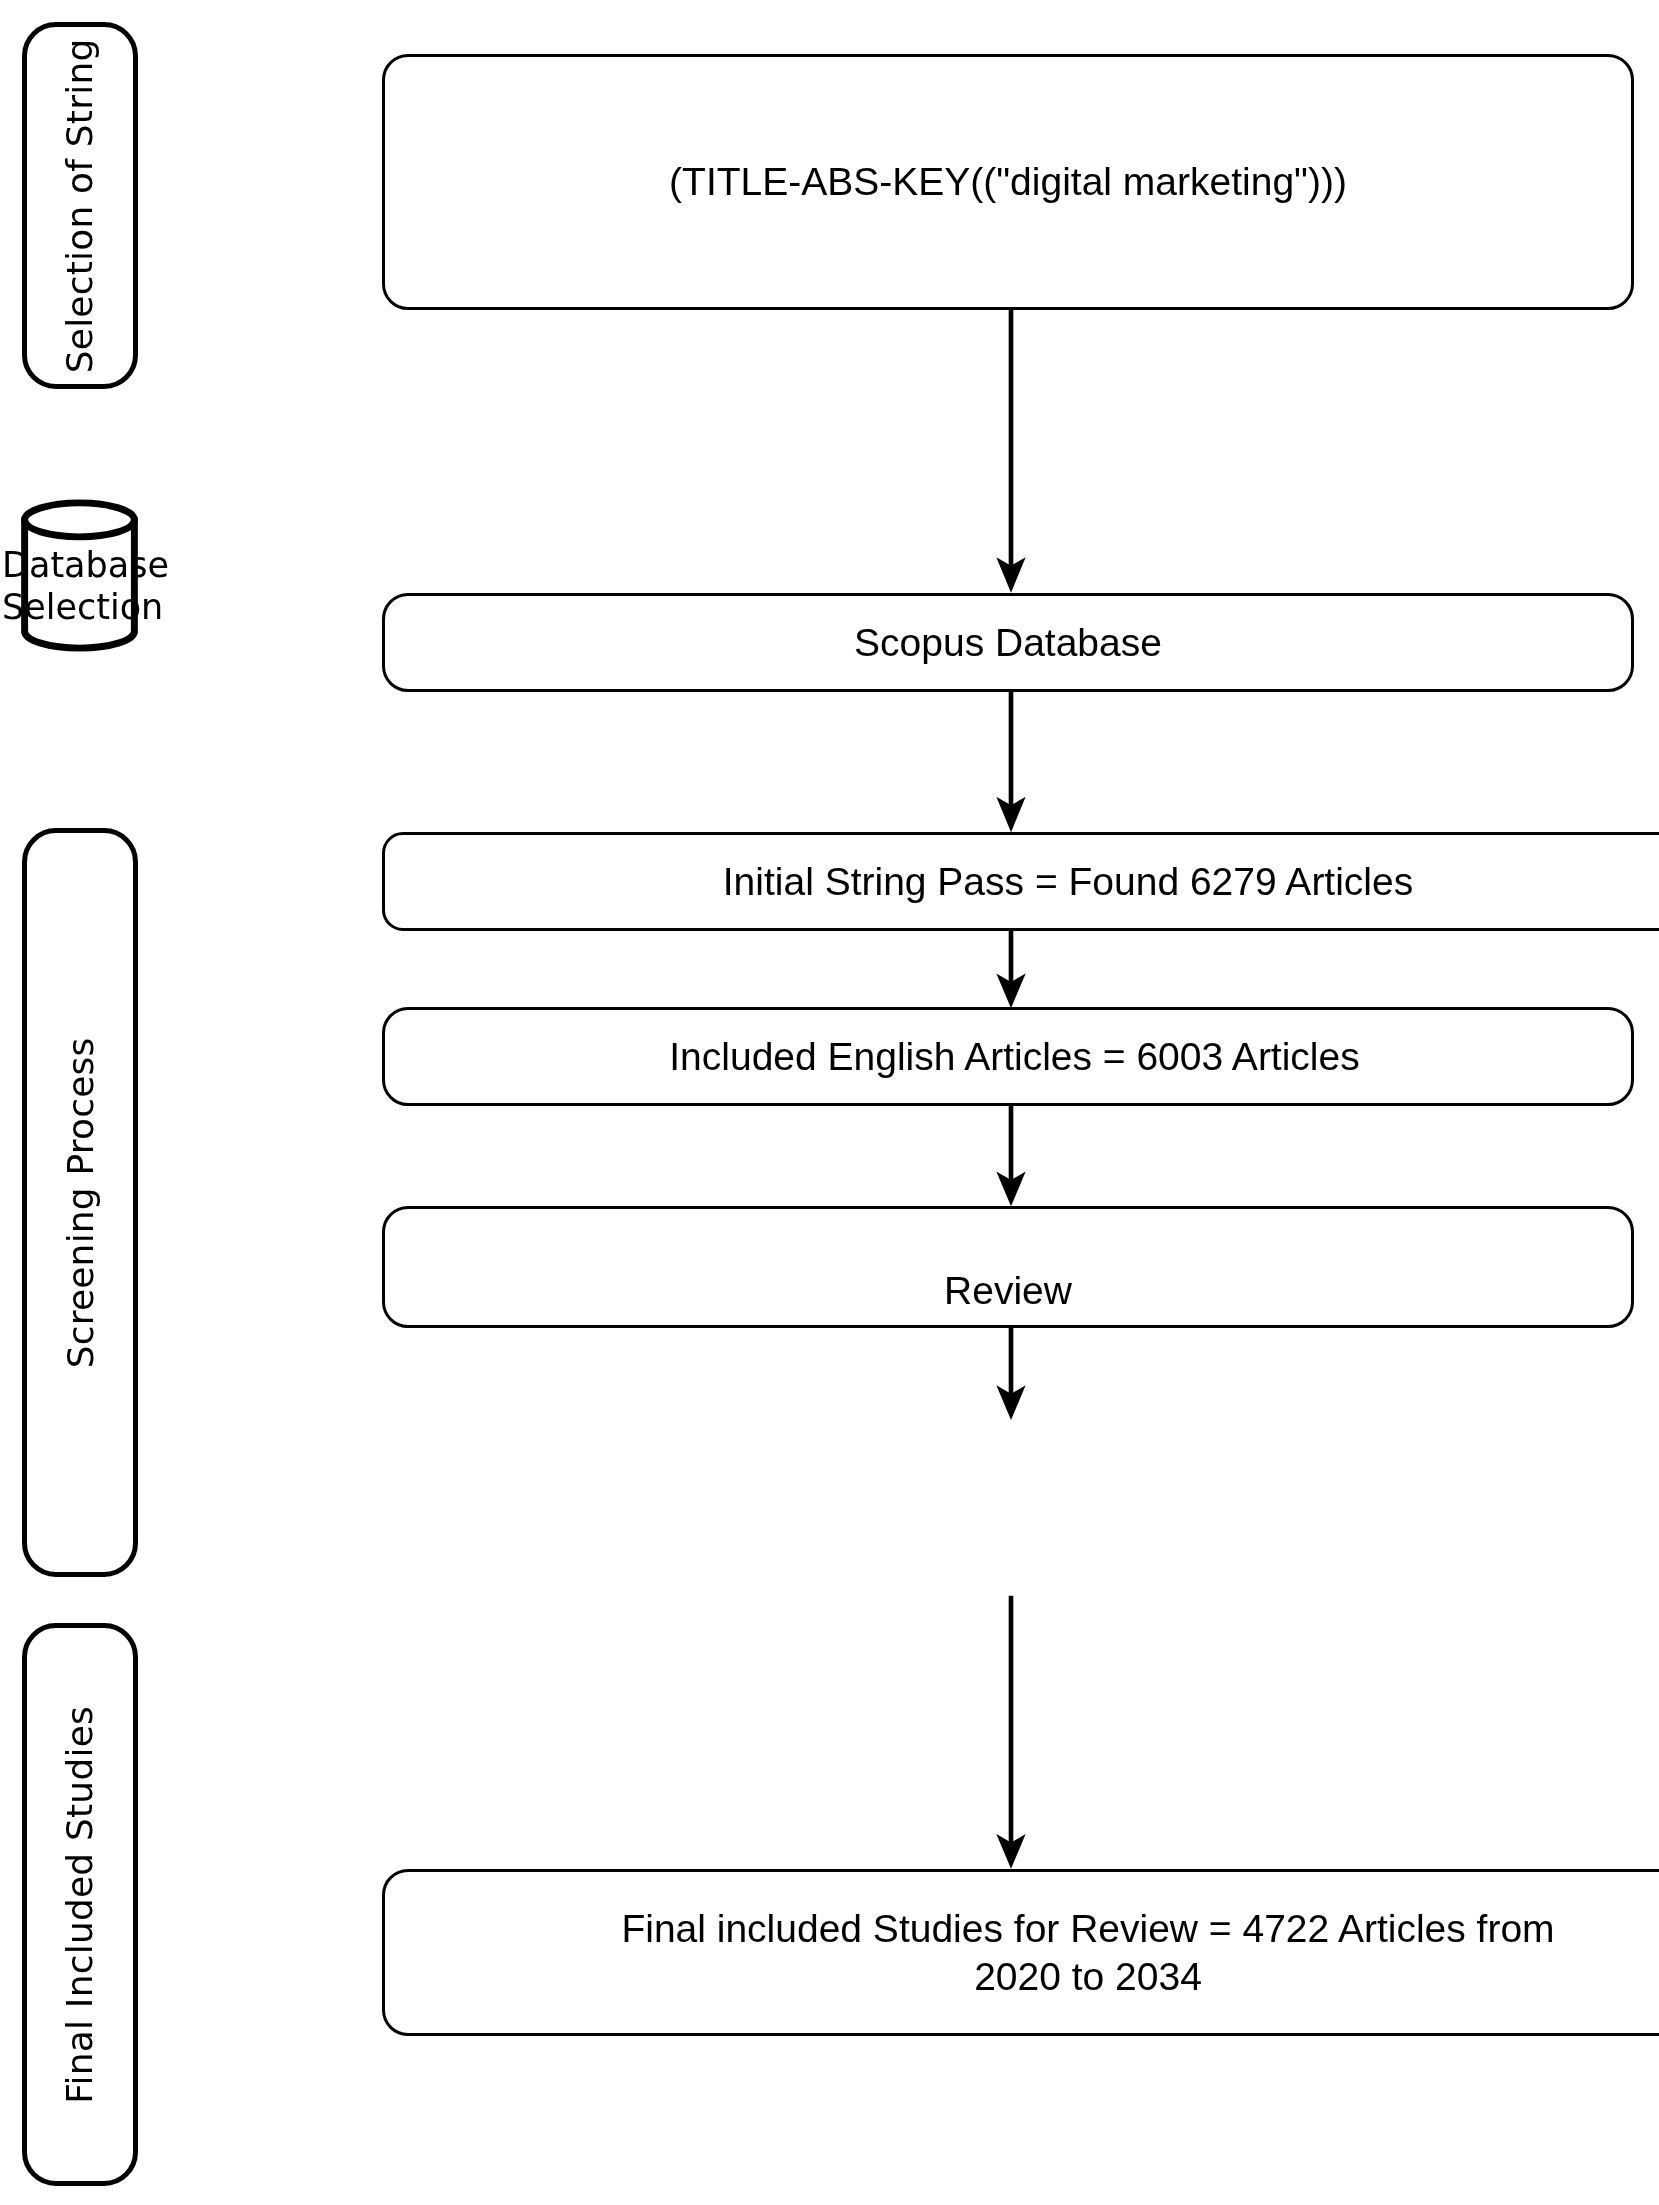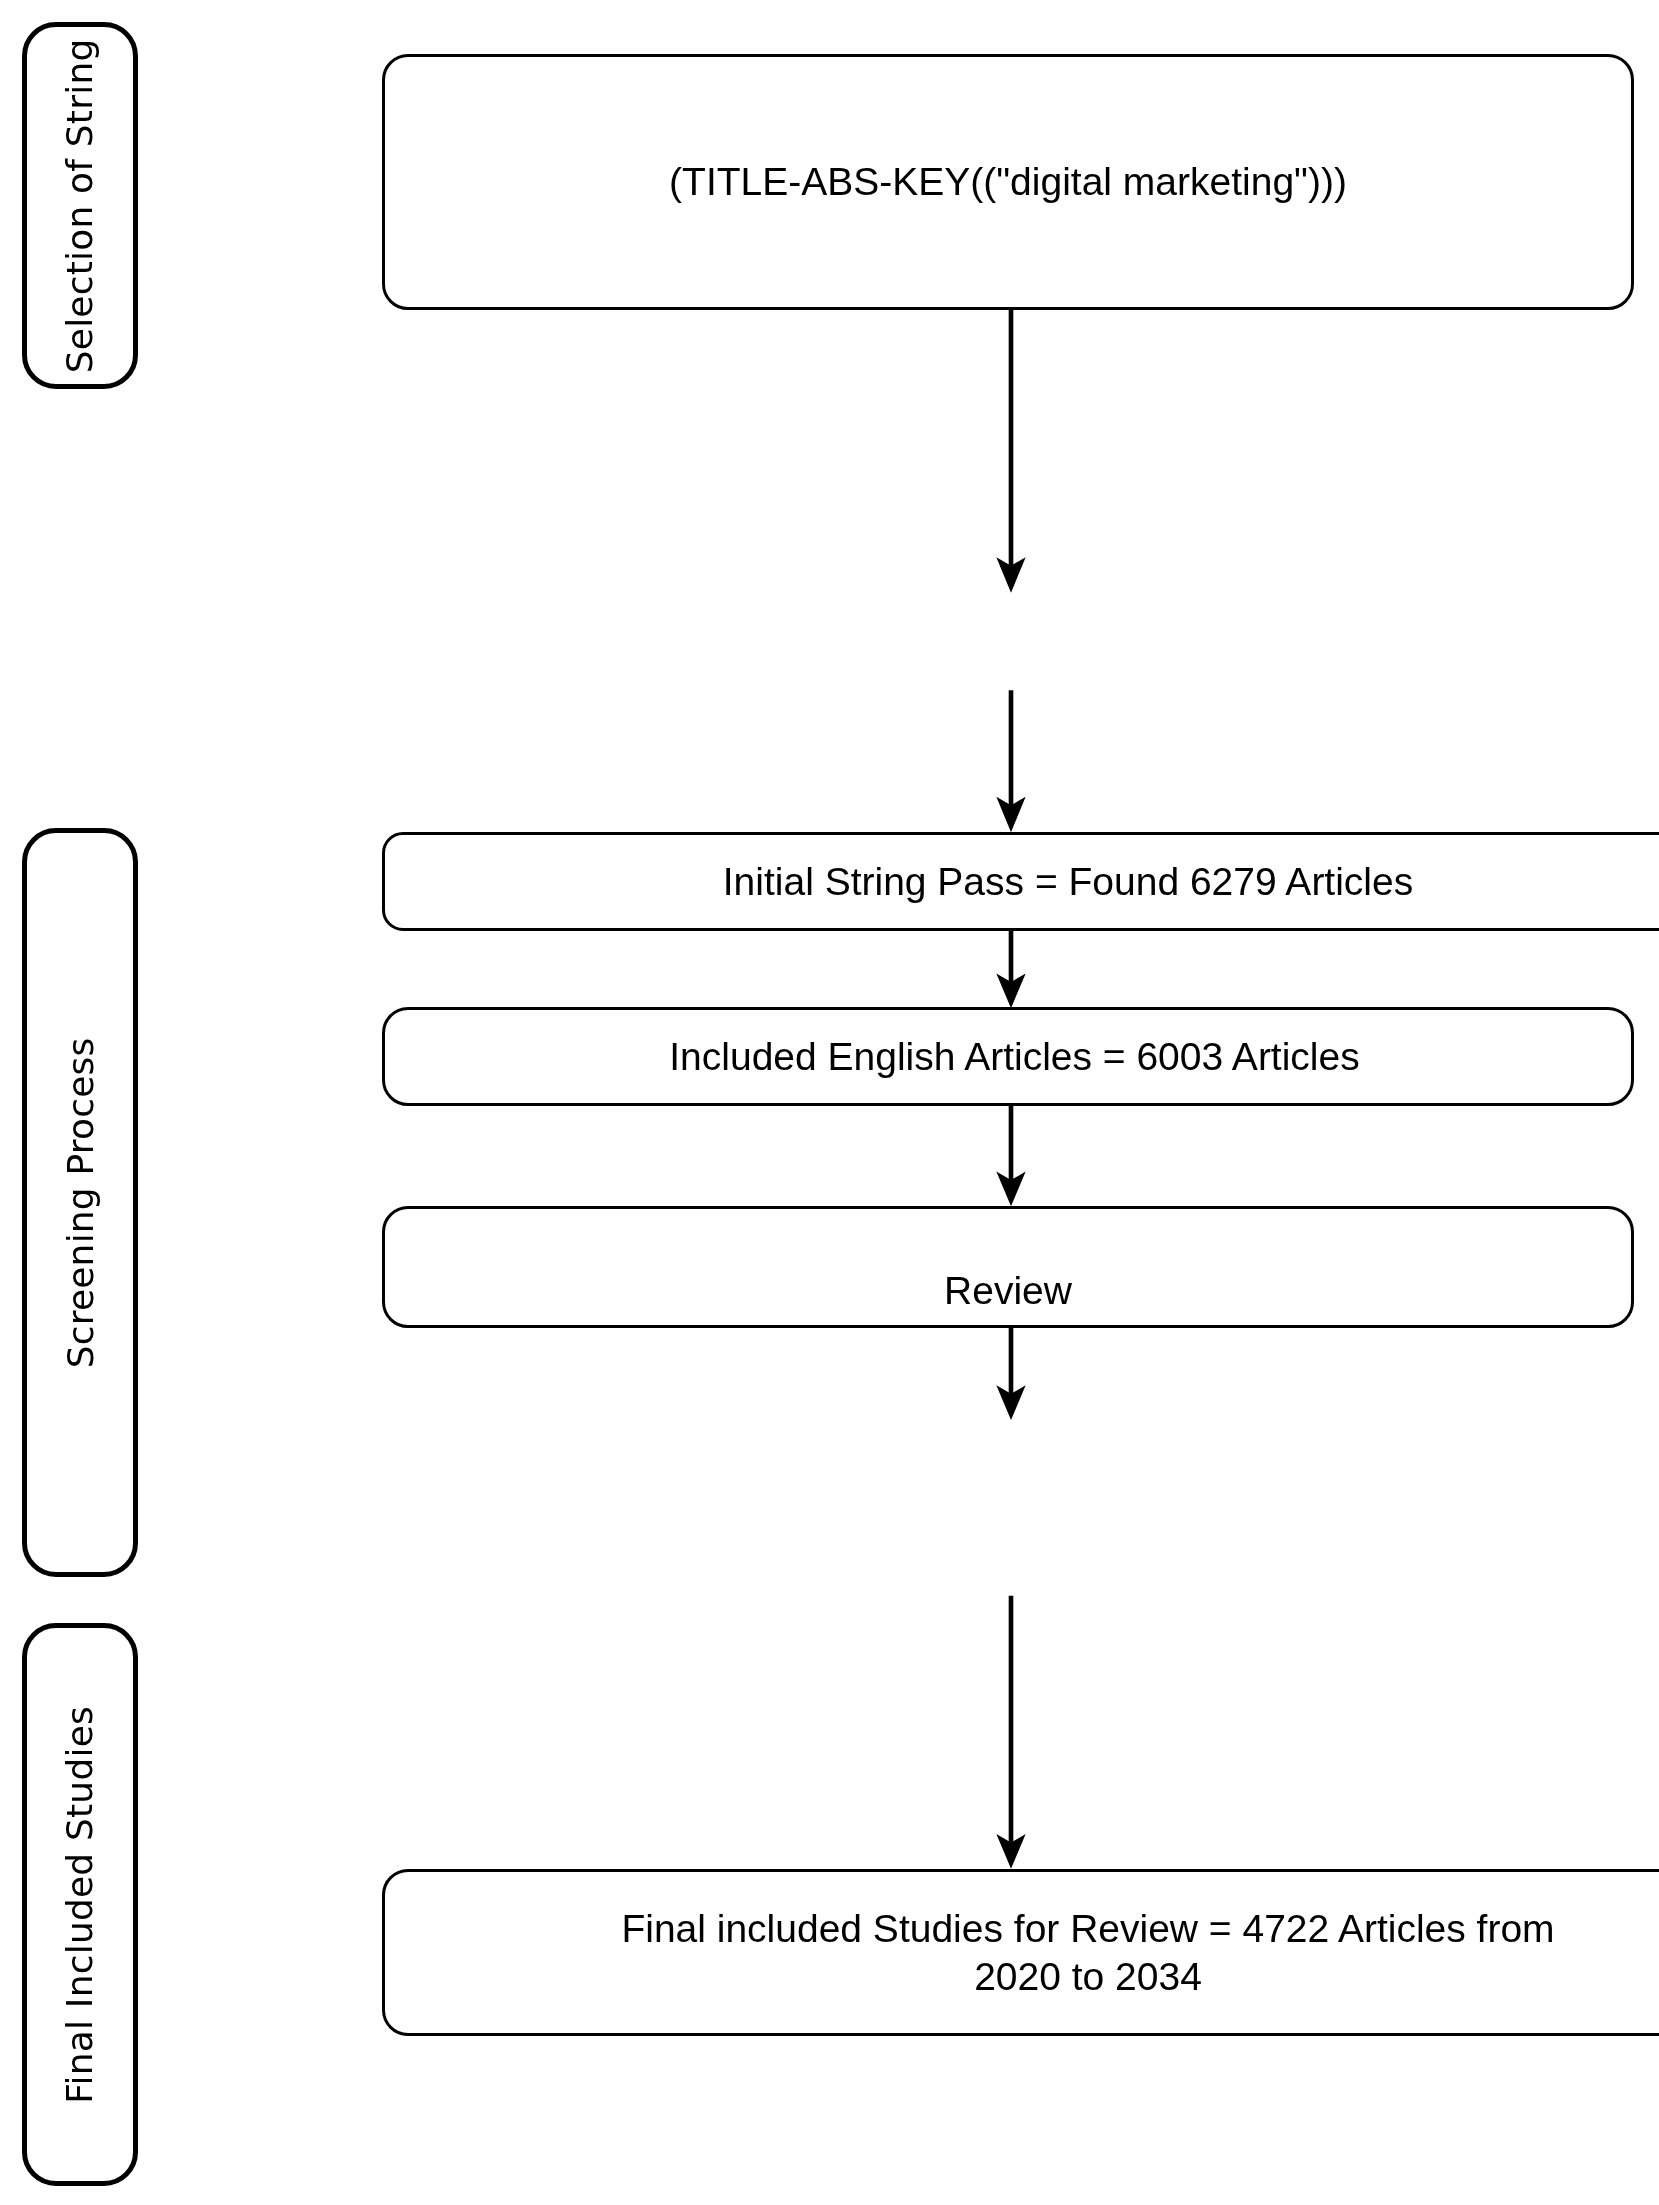--- a/index.html
+++ b/index.html
@@ -89,33 +89,48 @@
 </style>
 </head>
 <body>
 
 <div id="canvas">
 
   <div class="phase-box" style="left:22px; top:22px; width:116px; height:367px;">
     <span class="phase-label">Selection of String</span>
   </div>
 
+  <div class="db-cyl" style="left:20px; top:498px; width:119px; height:155px;">
+    <svg width="119" height="155" viewBox="0 0 154 200">
+      <path d="M6 28 L6 172" stroke="#000" stroke-width="9" fill="none" stroke-linecap="round"></path>
+      <path d="M148 28 L148 172" stroke="#000" stroke-width="9" fill="none" stroke-linecap="round"></path>
+      <ellipse cx="77" cy="28" rx="71" ry="22" stroke="#000" stroke-width="9" fill="#fff"></ellipse>
+      <path d="M6 172 A71 22 0 0 0 148 172" stroke="#000" stroke-width="9" fill="none"></path>
+    </svg>
+    <div class="db-cyl-label" style="width:155px; left:-18px;">
+      <div>Database</div>
+      <div>Selection</div>
+    </div>
+  </div>
 
   <div class="phase-box" style="left:22px; top:828px; width:116px; height:749px;">
     <span class="phase-label">Screening Process</span>
   </div>
 
   <div class="phase-box" style="left:22px; top:1623px; width:116px; height:563px;">
     <span class="phase-label">Final Included Studies</span>
   </div>
 
   <div class="node" style="left:382px; top:54px; width:1252px; height:256px;">
     <span class="node-text">(TITLE-ABS-KEY(("digital marketing")))</span>
   </div>
 
+  <div class="node" style="left:382px; top:593px; width:1252px; height:99px;">
+    <span class="node-text">Scopus Database</span>
+  </div>
 
   <div class="node" style="left:382px; top:832px; width:1372px; height:99px;border-radius:21px;">
     <span class="node-text">Initial String Pass = Found 6279 Articles</span>
   </div>
 
   <div class="node" style="left:382px; top:1007px; width:1252px; height:99px;padding-left:36px;">
     <span class="node-text">Included English Articles = 6003 Articles</span>
   </div>
 
   <div class="node" style="left:382px; top:1206px; width:1252px; height:122px;">

